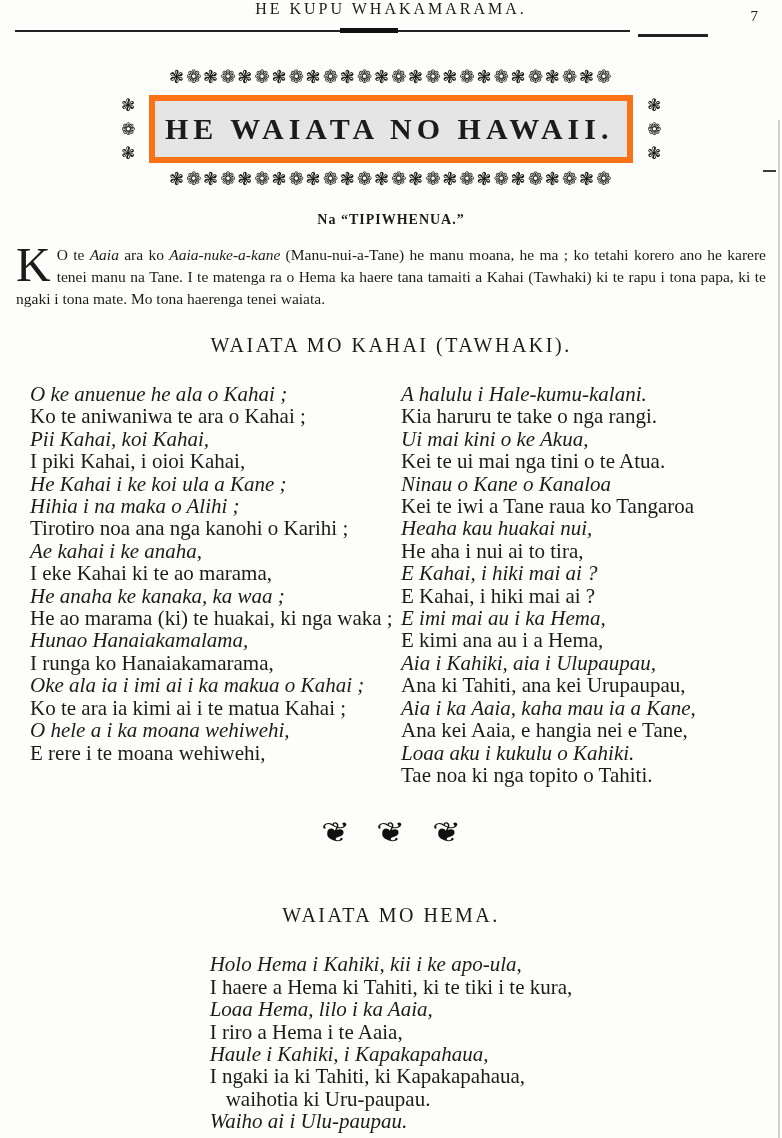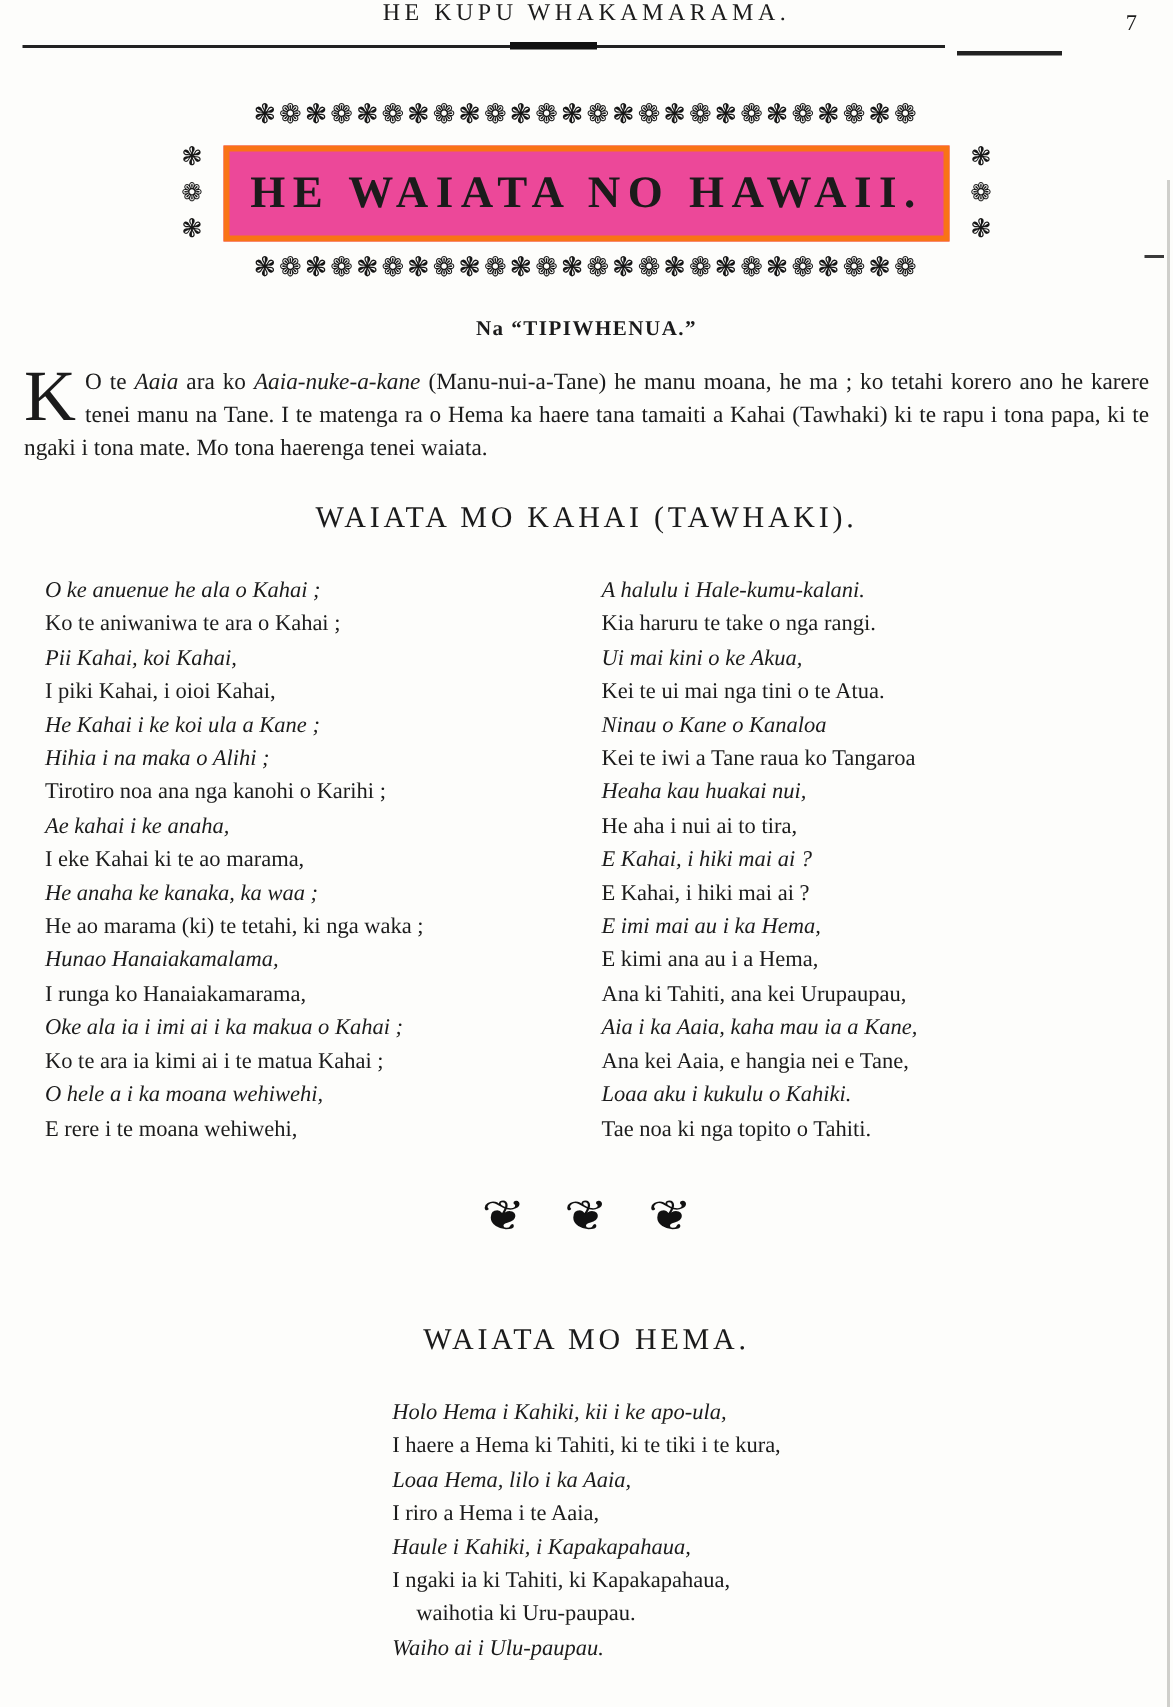--- a/index.html
+++ b/index.html
@@ -31,22 +31,22 @@
     font-size:18px; line-height:22px; letter-spacing:2px;
     text-align:center; color:#161616; white-space:nowrap; overflow:hidden; height:24px;
   }
   .frame-mid { display:flex; align-items:center; justify-content:space-between; height:78px; }
   .frame-col {
     font-family:"DejaVu Sans",sans-serif;
     font-size:17px; line-height:24px; color:#161616;
     white-space:pre-line; text-align:center; width:26px;
   }
   .title-box {
-    flex:1; margin:0 8px; border:4px solid #f97316; background:#ec4899;
-    text-align:center; padding:11px 10px;
+    flex:1; margin:0 8px; border:6px solid #f97316; background:#e5e5e5;
+    text-align:left; padding:11px 10px;
   }
   .main-title { font-size:30px; font-weight:bold; letter-spacing:5px; white-space:nowrap; }
 
   
   .byline { text-align:center; margin-top:20px; font-size:14px; font-weight:bold; letter-spacing:1px; }
 
   
   .intro { margin:16px 16px 0 16px; font-size:15.5px; line-height:22px; text-align:justify; }
   .dropcap {
     float:left; font-size:48px; line-height:38px; padding:2px 6px 0 0; font-weight:normal;
@@ -54,21 +54,21 @@
   .it { font-style:italic; }
 
   
   .section-heading {
     text-align:center; font-size:20px; font-weight:normal; letter-spacing:2.5px; margin-top:24px;
   }
 
   
   .columns { display:flex; margin-top:26px; padding:0 10px 0 30px; }
   .col { width:50%; }
-  .line { font-size:15px; line-height:22.4px; white-space:nowrap; }
+  .line { font-size:21px; line-height:22.4px; white-space:nowrap; }
   .line.ind { padding-left:16px; }
 
   
   .ornaments { text-align:center; margin-top:32px; height:34px; }
   .orn {
     font-family:"DejaVu Sans",sans-serif;
     font-size:28px; line-height:30px; color:#111; margin:0 16px; display:inline-block;
     transform:scaleX(1.25);
   }
 
@@ -122,41 +122,42 @@
         <div class="line it">O ke anuenue he ala o Kahai ;</div>
         <div class="line">Ko te aniwaniwa te ara o Kahai ;</div>
         <div class="line it">Pii Kahai, koi Kahai,</div>
         <div class="line">I piki Kahai, i oioi Kahai,</div>
         <div class="line it">He Kahai i ke koi ula a Kane ;</div>
         <div class="line it">Hihia i na maka o Alihi ;</div>
         <div class="line">Tirotiro noa ana nga kanohi o Karihi ;</div>
         <div class="line it">Ae kahai i ke anaha,</div>
         <div class="line">I eke Kahai ki te ao marama,</div>
         <div class="line it">He anaha ke kanaka, ka waa ;</div>
-        <div class="line">He ao marama (ki) te tetahi, ki nga waka ;</div>
+        <div class="line">He ao marama (ki) te huakai, ki nga waka ;</div>
         <div class="line it">Hunao Hanaiakamalama,</div>
         <div class="line">I runga ko Hanaiakamarama,</div>
         <div class="line it">Oke ala ia i imi ai i ka makua o Kahai ;</div>
         <div class="line">Ko te ara ia kimi ai i te matua Kahai ;</div>
         <div class="line it">O hele a i ka moana wehiwehi,</div>
         <div class="line">E rere i te moana wehiwehi,</div>
       </div>
     <div class="col">
         <div class="line it">A halulu i Hale-kumu-kalani.</div>
         <div class="line">Kia haruru te take o nga rangi.</div>
         <div class="line it">Ui mai kini o ke Akua,</div>
         <div class="line">Kei te ui mai nga tini o te Atua.</div>
         <div class="line it">Ninau o Kane o Kanaloa</div>
         <div class="line">Kei te iwi a Tane raua ko Tangaroa</div>
         <div class="line it">Heaha kau huakai nui,</div>
         <div class="line">He aha i nui ai to tira,</div>
         <div class="line it">E Kahai, i hiki mai ai ?</div>
         <div class="line">E Kahai, i hiki mai ai ?</div>
         <div class="line it">E imi mai au i ka Hema,</div>
         <div class="line">E kimi ana au i a Hema,</div>
+        <div class="line it">Aia i Kahiki, aia i Ulupaupau,</div>
         <div class="line">Ana ki Tahiti, ana kei Urupaupau,</div>
         <div class="line it">Aia i ka Aaia, kaha mau ia a Kane,</div>
         <div class="line">Ana kei Aaia, e hangia nei e Tane,</div>
         <div class="line it">Loaa aku i kukulu o Kahiki.</div>
         <div class="line">Tae noa ki nga topito o Tahiti.</div>
       </div>
   </div>
 
   <div class="ornaments">
     <span class="orn">❦</span><span class="orn">❦</span><span class="orn">❦</span>

